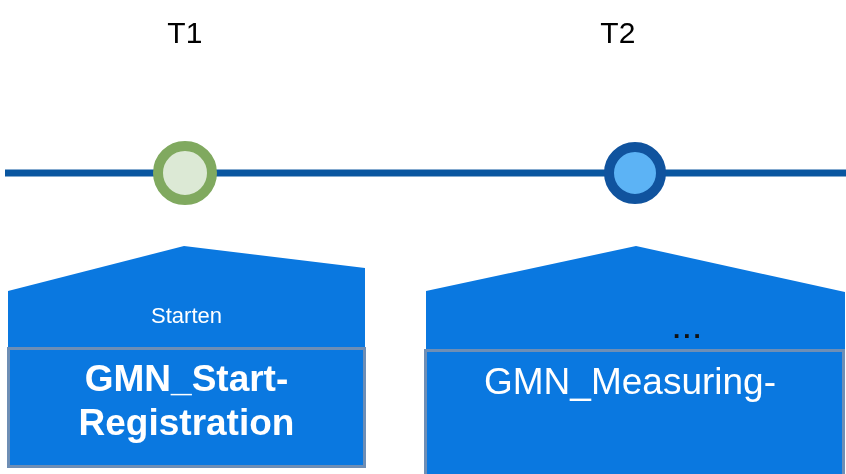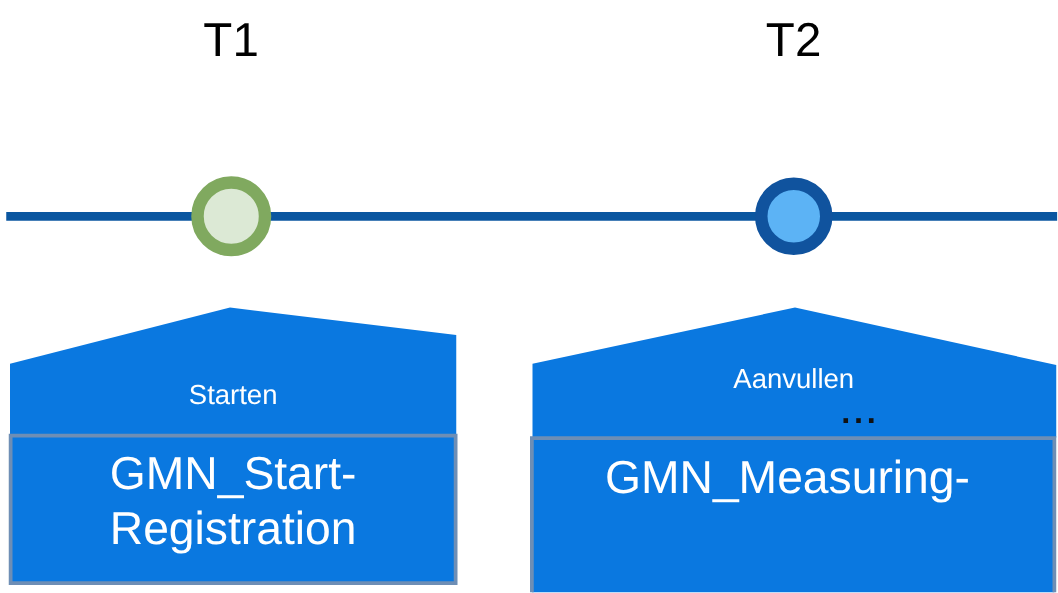--- a/index.html
+++ b/index.html
@@ -25,29 +25,29 @@
     top: 0;
     width: 846px;
     height: 474px;
     display: block;
   }
 
   
   .tick-label {
     position: absolute;
     font-family: "Liberation Sans", sans-serif;
-    font-size: 38px;
+    font-size: 30px;
     line-height: 30px;
     color: #000000;
     text-align: center;
     white-space: nowrap;
     letter-spacing: 0.2px;
   }
   #tick-label-t1 { left: 135px; top: 18px; width: 100px; }
-  #tick-label-t2 { left: 585px; top: 18px; width: 100px; }
+  #tick-label-t2 { left: 568px; top: 18px; width: 100px; }
 
   
   .callout-title {
     position: absolute;
     font-family: "Liberation Sans", sans-serif;
     font-size: 22px;
     line-height: 34px;
     color: #ffffff;
     text-align: center;
     white-space: nowrap;
@@ -66,21 +66,21 @@
     font-size: 26px;
     line-height: 18px;
     font-weight: 700;
     color: #111111;
     letter-spacing: 3px;
     white-space: nowrap;
   }
 
   
   #callout-title-left { left: 8px;  top: 299px; width: 357px; }
-  #callout-body-left  { left: 8px;  top: 357px; width: 357px; }
+  #callout-body-left  { left: 8px;  top: 357px; width: 357px; font-weight: bold; }
   
   #callout-title-right { left: 426px; top: 286px; width: 418px; }
   #callout-ellipsis-right { left: 673px; top: 320px; }
   #callout-body-right  { left: 420px; top: 360px; width: 420px; }
 </style>
 </head>
 <body>
 
 <div id="stage">
 
@@ -105,21 +105,20 @@
 
   <div class="tick-label" id="tick-label-t2">T2</div>
 
   <div class="callout-title" id="callout-title-left">Starten</div>
 
   <div class="callout-body" id="callout-body-left">
     <div>GMN_Start-</div>
     <div>Registration</div>
   </div>
 
-  <div class="callout-title" id="callout-title-right">Aanvullen</div>
 
   <div class="ellipsis-mark" id="callout-ellipsis-right">...</div>
 
   <div class="callout-body" id="callout-body-right">
     <div>GMN_Measuring-</div>
   </div>
 
 </div>
 
 </body></html>

